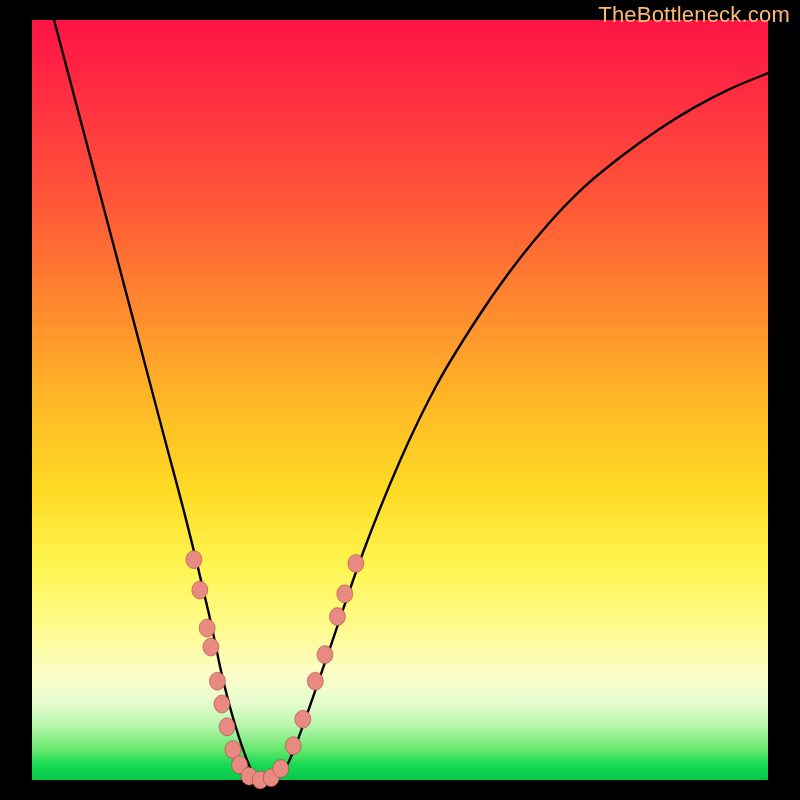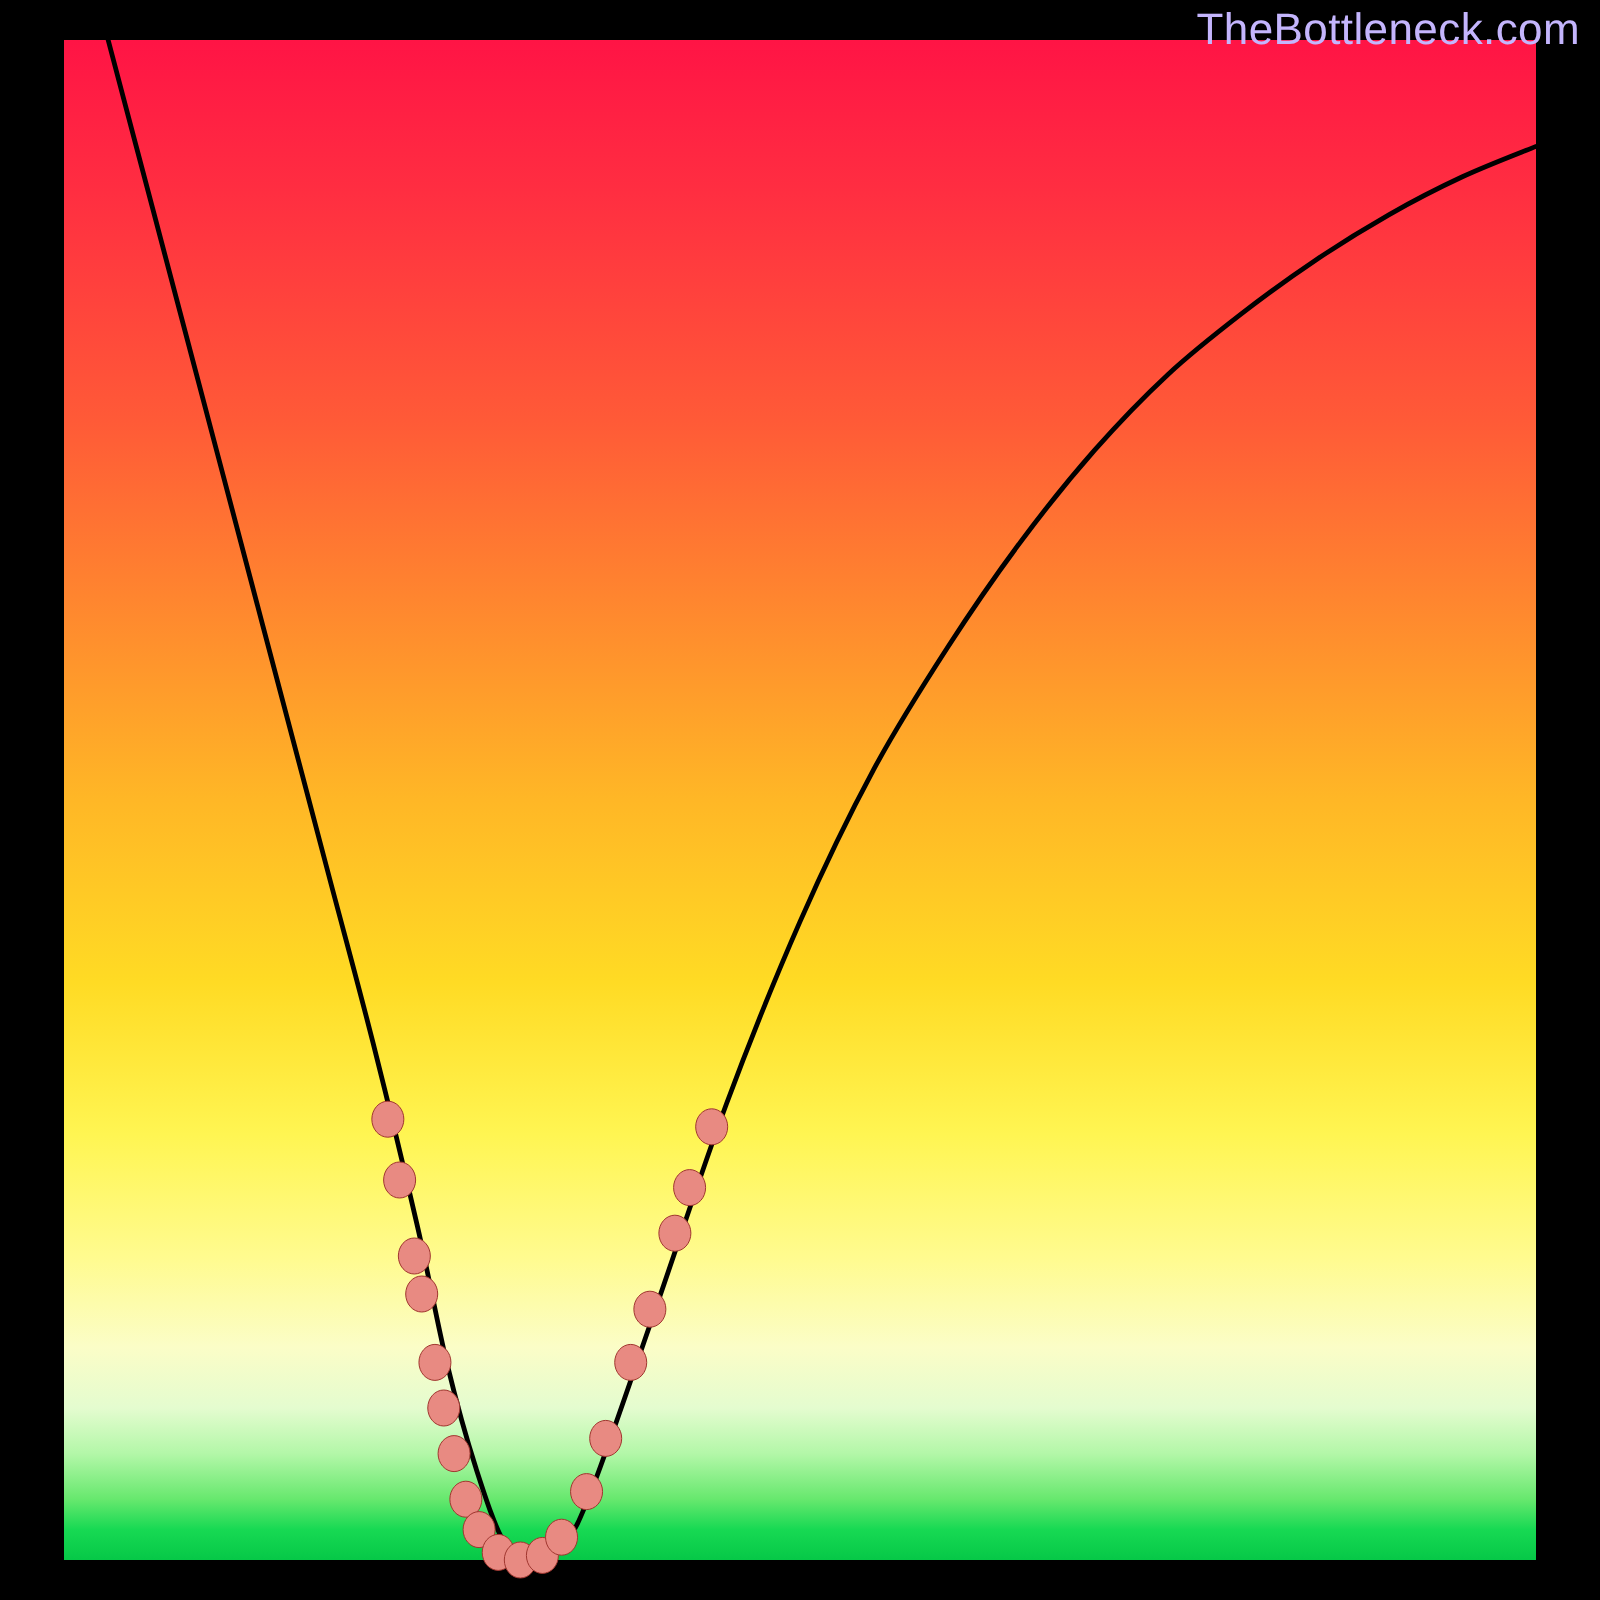--- a/index.html
+++ b/index.html
@@ -43,21 +43,21 @@
       #17d953 98%,
       #06c847 100%
     );
   }
   .watermark {
     position: absolute;
     top: 2px;
     right: 10px;
     font-size: 22px;
     font-weight: 500;
-    color: #c4b5fd;
+    color: #fdba74;
     letter-spacing: 0.2px;
   }
   svg.plot {
     position: absolute;
     top: 20px;
     left: 32px;
     width: 736px;
     height: 760px;
     overflow: visible;
   }

